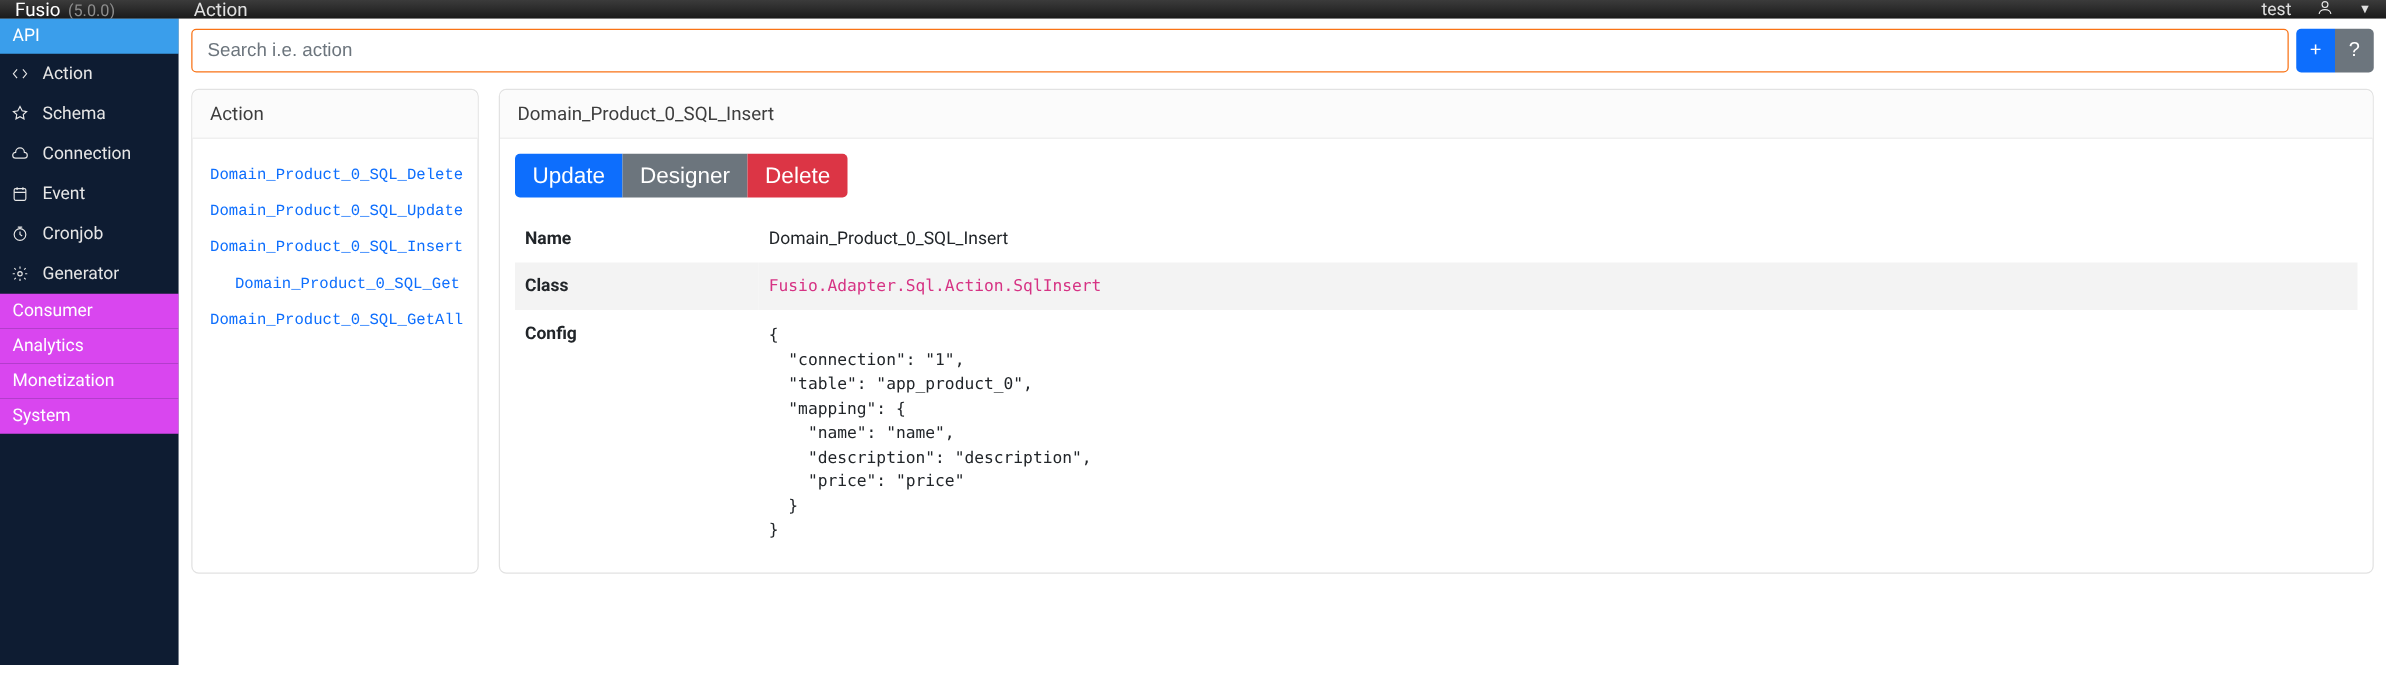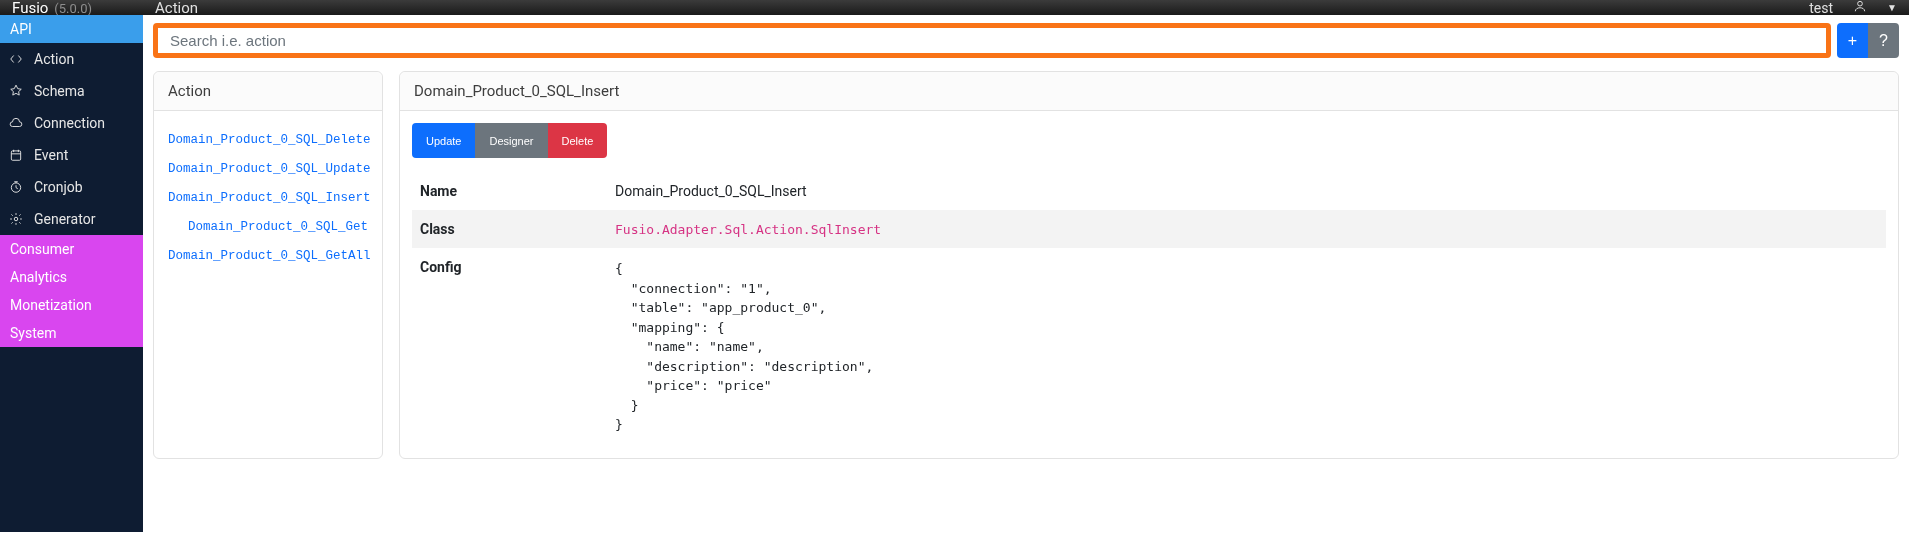--- a/index.html
+++ b/index.html
@@ -74,21 +74,21 @@
       padding: 8px 10px;
       background: #fff;
     }
     .search-row {
       display: flex;
       gap: 0;
       margin-bottom: 13px;
     }
     .search-input {
       flex: 1;
-      border: 5px solid #f97316;
+      border: 1px solid #f97316;
       border-radius: 4px;
       height: 35px;
       padding: 9px 12px;
       font-size: 15px;
       color: #666;
       outline: none;
     }
     .search-input::placeholder { color: #6c757d; }
     .btn { border: none; height: 35px; padding: 0 11px; font-size: 16px; cursor: pointer; display: inline-flex; align-items: center; justify-content: center; }
     .btn-add { background: #0d6efd; color: #fff; margin-left: 6px; border-radius: 4px 0 0 4px; }
@@ -120,21 +120,21 @@
       color: #0d6efd;
       text-decoration: none;
       margin-bottom: 15px;
       text-align: right;
     }
     .action-list a:last-child { margin-bottom: 0; }
 
     .detail-panel { flex: 1; }
     .detail-panel .panel-body { padding: 12px 12px; }
     .button-row { display: flex; gap: 0; margin-bottom: 14px; }
-    .button-row .btn { height: 35px; padding: 13px 14px; font-size: 11px; }
+    .button-row .btn { height: 35px; padding: 13px 14px; font-size: 18px; }
     .button-row .btn-update { background: #0d6efd; color: #fff; border-radius: 4px 0 0 4px; }
     .button-row .btn-designer { background: #6c757d; color: #fff; }
     .button-row .btn-delete { background: #dc3545; color: #fff; border-radius: 0 4px 4px 0; }
 
     .detail-table { width: 100%; border-collapse: collapse; }
     .detail-table tr td { padding: 11px 8px; vertical-align: top; font-size: 14px; }
     .detail-table tr:nth-child(odd) { background: transparent; }
     .detail-table tr:nth-child(even) { background: #f3f3f3; }
     .detail-table .label-cell { font-weight: 700; width: 195px; }
     .class-val { font-family: SFMono-Regular, Menlo, Monaco, Consolas, monospace; color: #d63384; font-size: 13px; }

